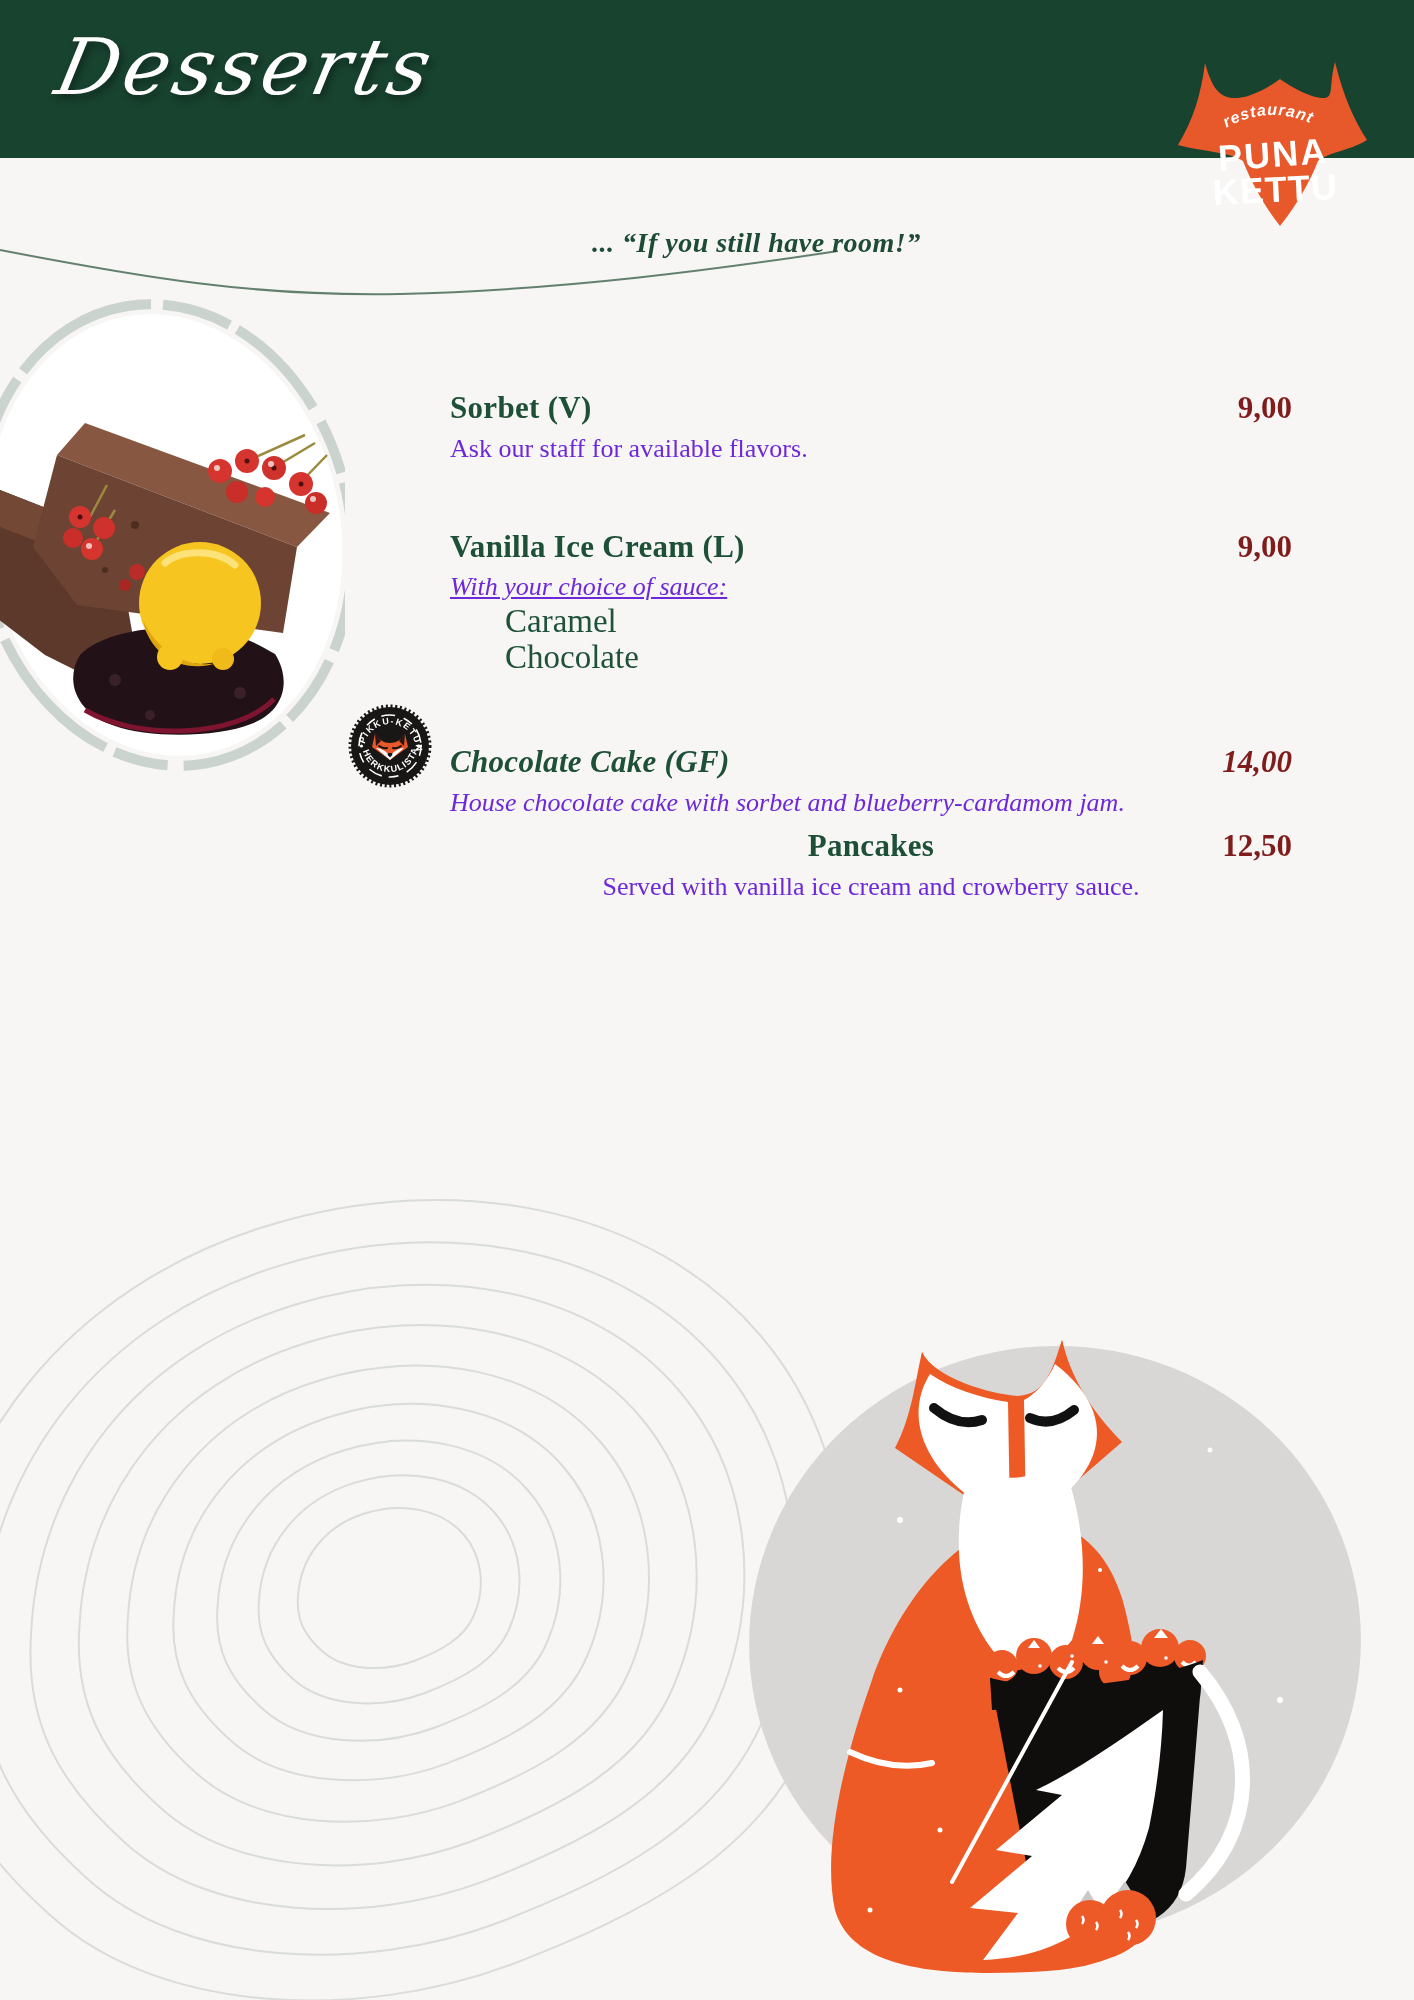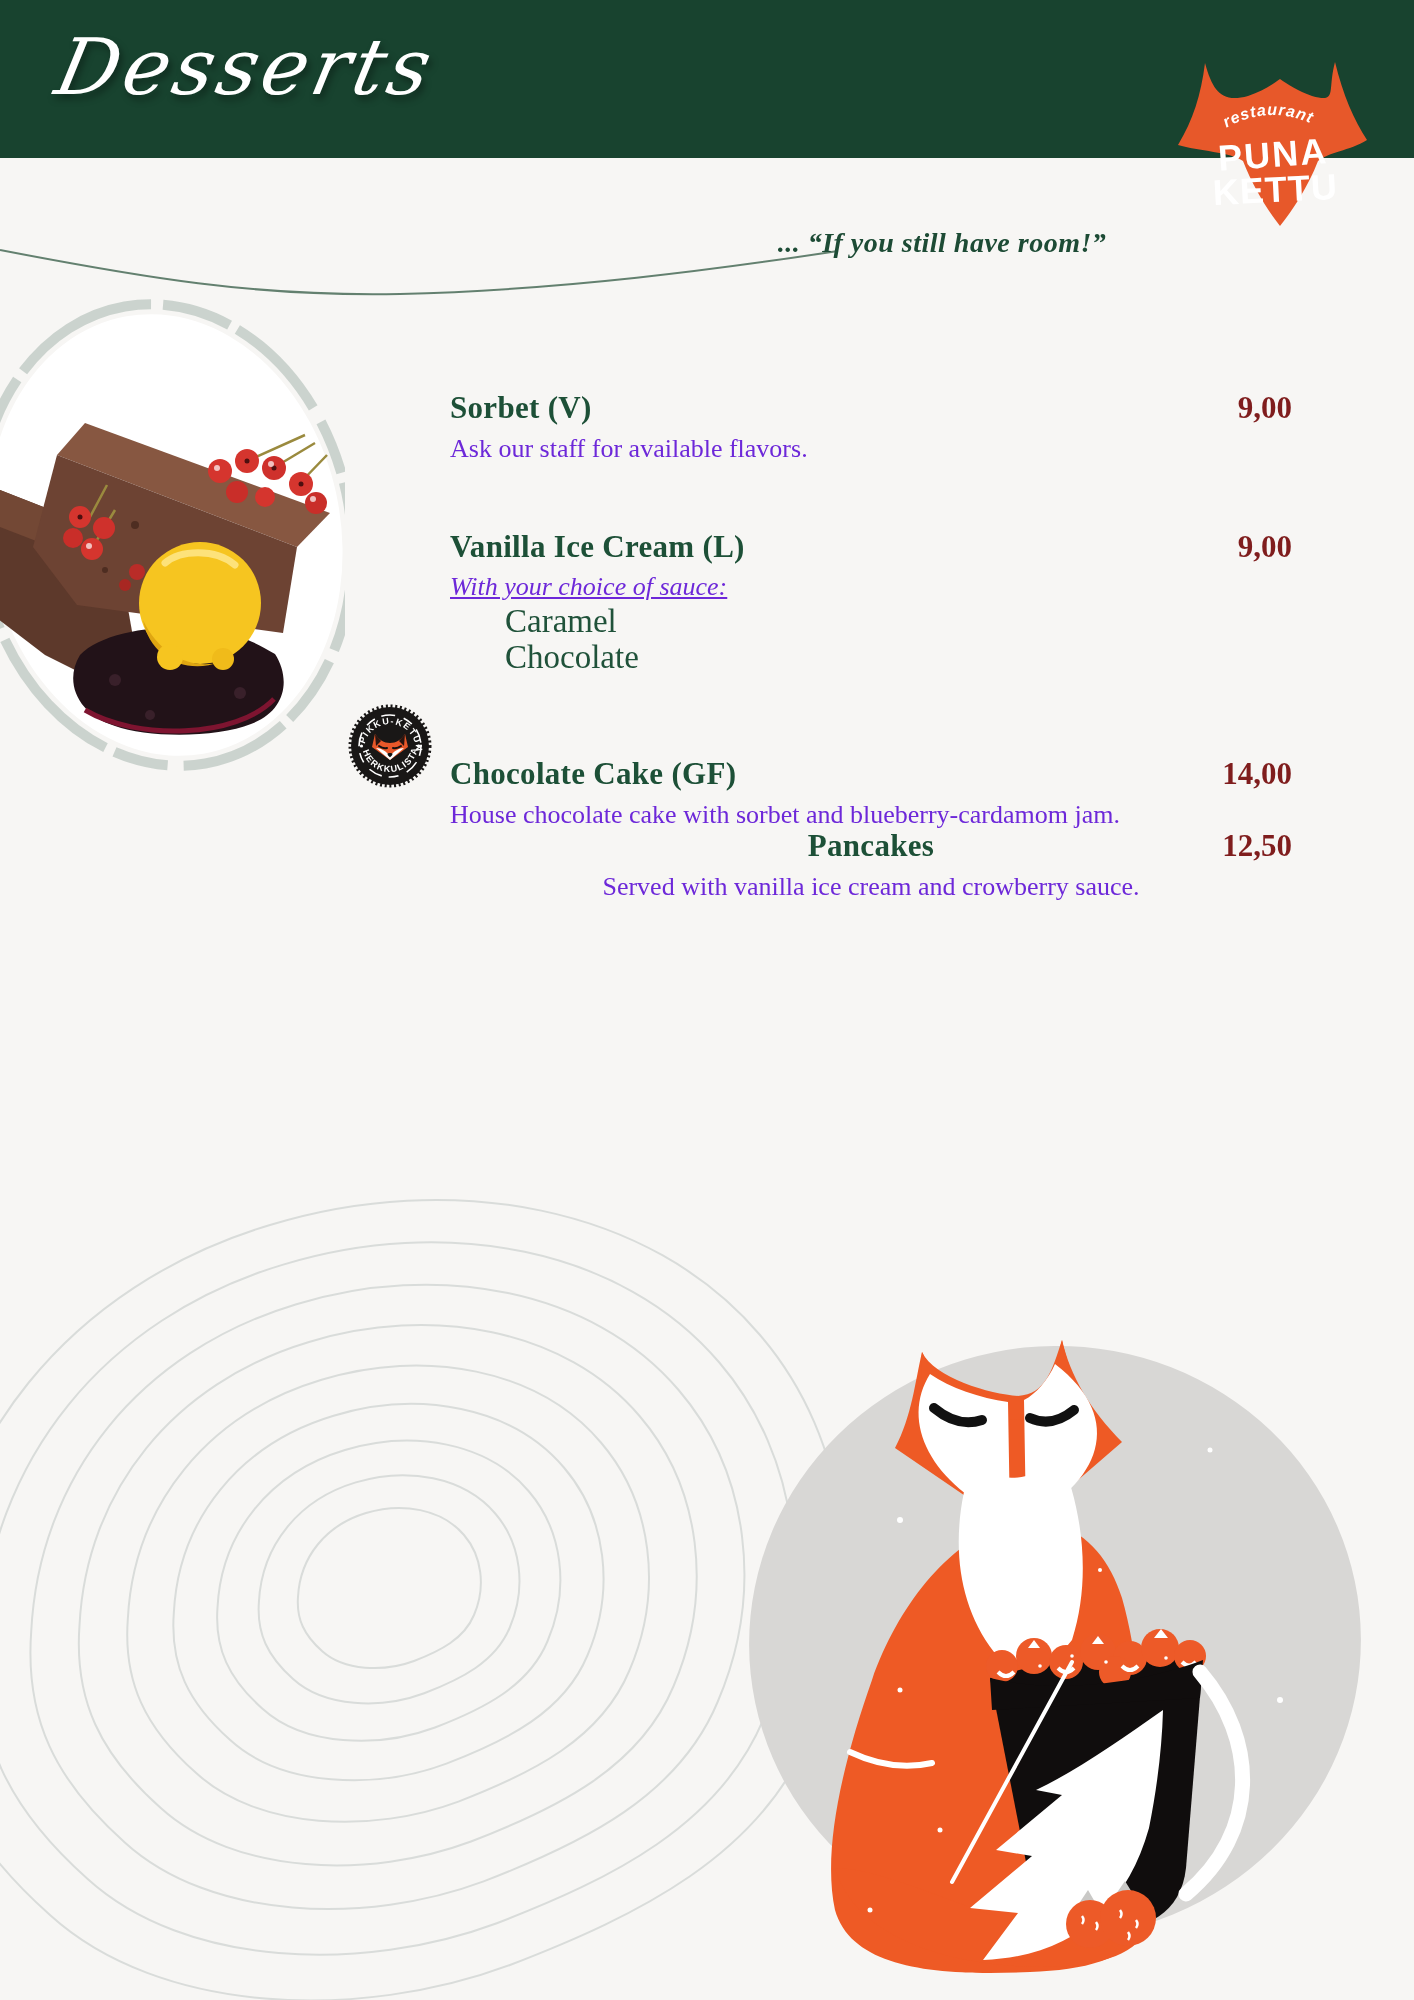--- a/index.html
+++ b/index.html
@@ -10,33 +10,33 @@
   .header{position:absolute;left:0;top:0;width:1414px;height:158px;background:#18432f;}
   .script-title{position:absolute;left:58px;top:22px;margin:0;color:#ffffff;
     font-family:"DejaVu Serif", serif;font-style:italic;font-weight:400;font-size:78px;
     letter-spacing:4px;transform:skewX(-12deg);text-shadow:4px 5px 7px rgba(0,0,0,.35);}
 
   
   .logo{position:absolute;left:1168px;top:50px;width:210px;height:190px;}
 
   
   .wave{position:absolute;left:0;top:232px;width:850px;height:80px;}
-  .tagline{position:absolute;top:227px;right:122px;width:700px;text-align:center;
+  .tagline{position:absolute;top:227px;right:122px;width:700px;text-align:left;
     color:#1d4b35;font-size:28px;font-weight:700;font-style:italic;letter-spacing:.5px;}
 
   
   .menu{position:absolute;left:450px;top:388px;width:842px;height:560px;color:#1f5038;}
   .item{position:absolute;left:0;width:842px;}
   .item-row{position:relative;height:40px;}
   .item-name{font-size:31px;font-weight:700;color:#1d5037;letter-spacing:.3px;line-height:40px;}
   .item-price{position:absolute;right:0;top:0;font-size:31px;font-weight:700;color:#7f1d1d;line-height:40px;}
   .item-desc{font-size:26px;line-height:32px;margin-top:5px;color:#6d28d9;}
   .item-desc.it{font-style:italic;}
   .opt{font-size:33px;line-height:36px;padding-left:55px;color:#20523a;}
-  .i1{top:0;} .i2{top:127px;margin-top:12px;} .i3{top:366px;} .i4{top:438px;text-align:center;}
+  .i1{top:0;} .i2{top:127px;margin-top:12px;} .i3{top:354px;font-style:italic;} .i4{top:438px;text-align:center;}
   .i2 .item-desc{margin-top:4px;text-decoration:underline;}
   .badge{position:absolute;left:348px;top:704px;width:84px;height:84px;}
 
   
   .photo{position:absolute;left:-15px;top:285px;width:360px;height:515px;}
 
   
   .contours{position:absolute;left:-100px;top:1055px;width:980px;height:980px;}
   .fox{position:absolute;left:600px;top:1270px;width:814px;height:730px;}
 </style>

